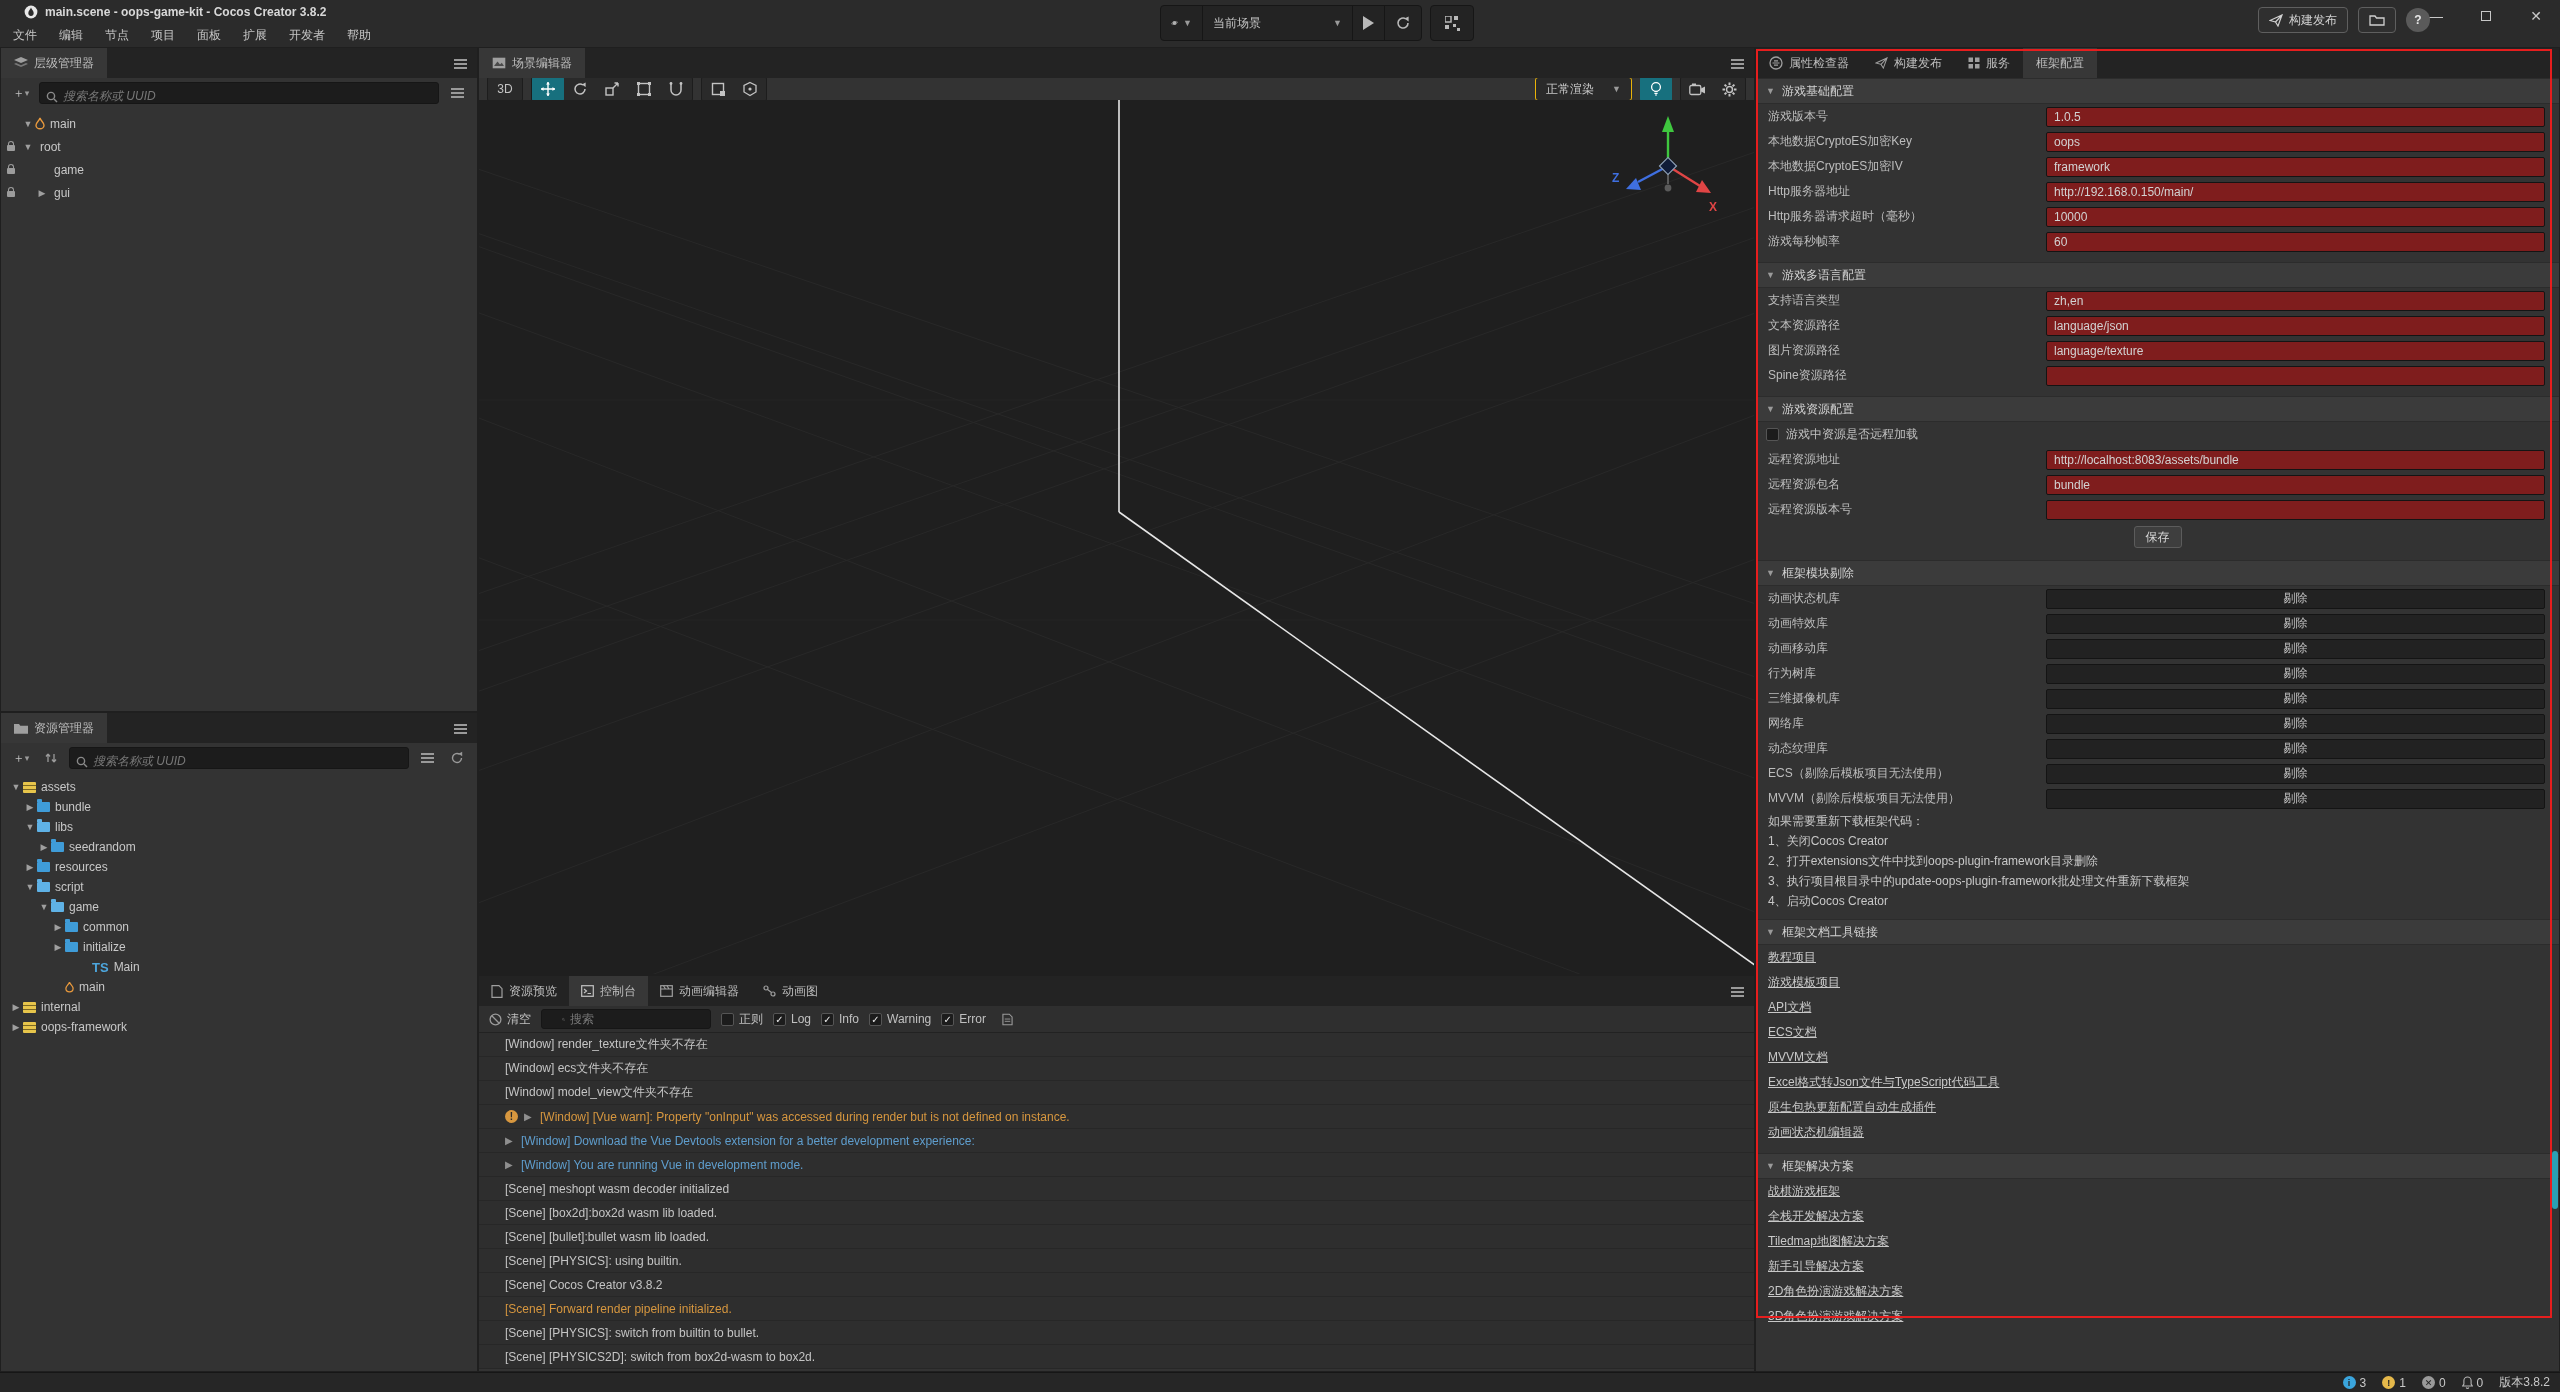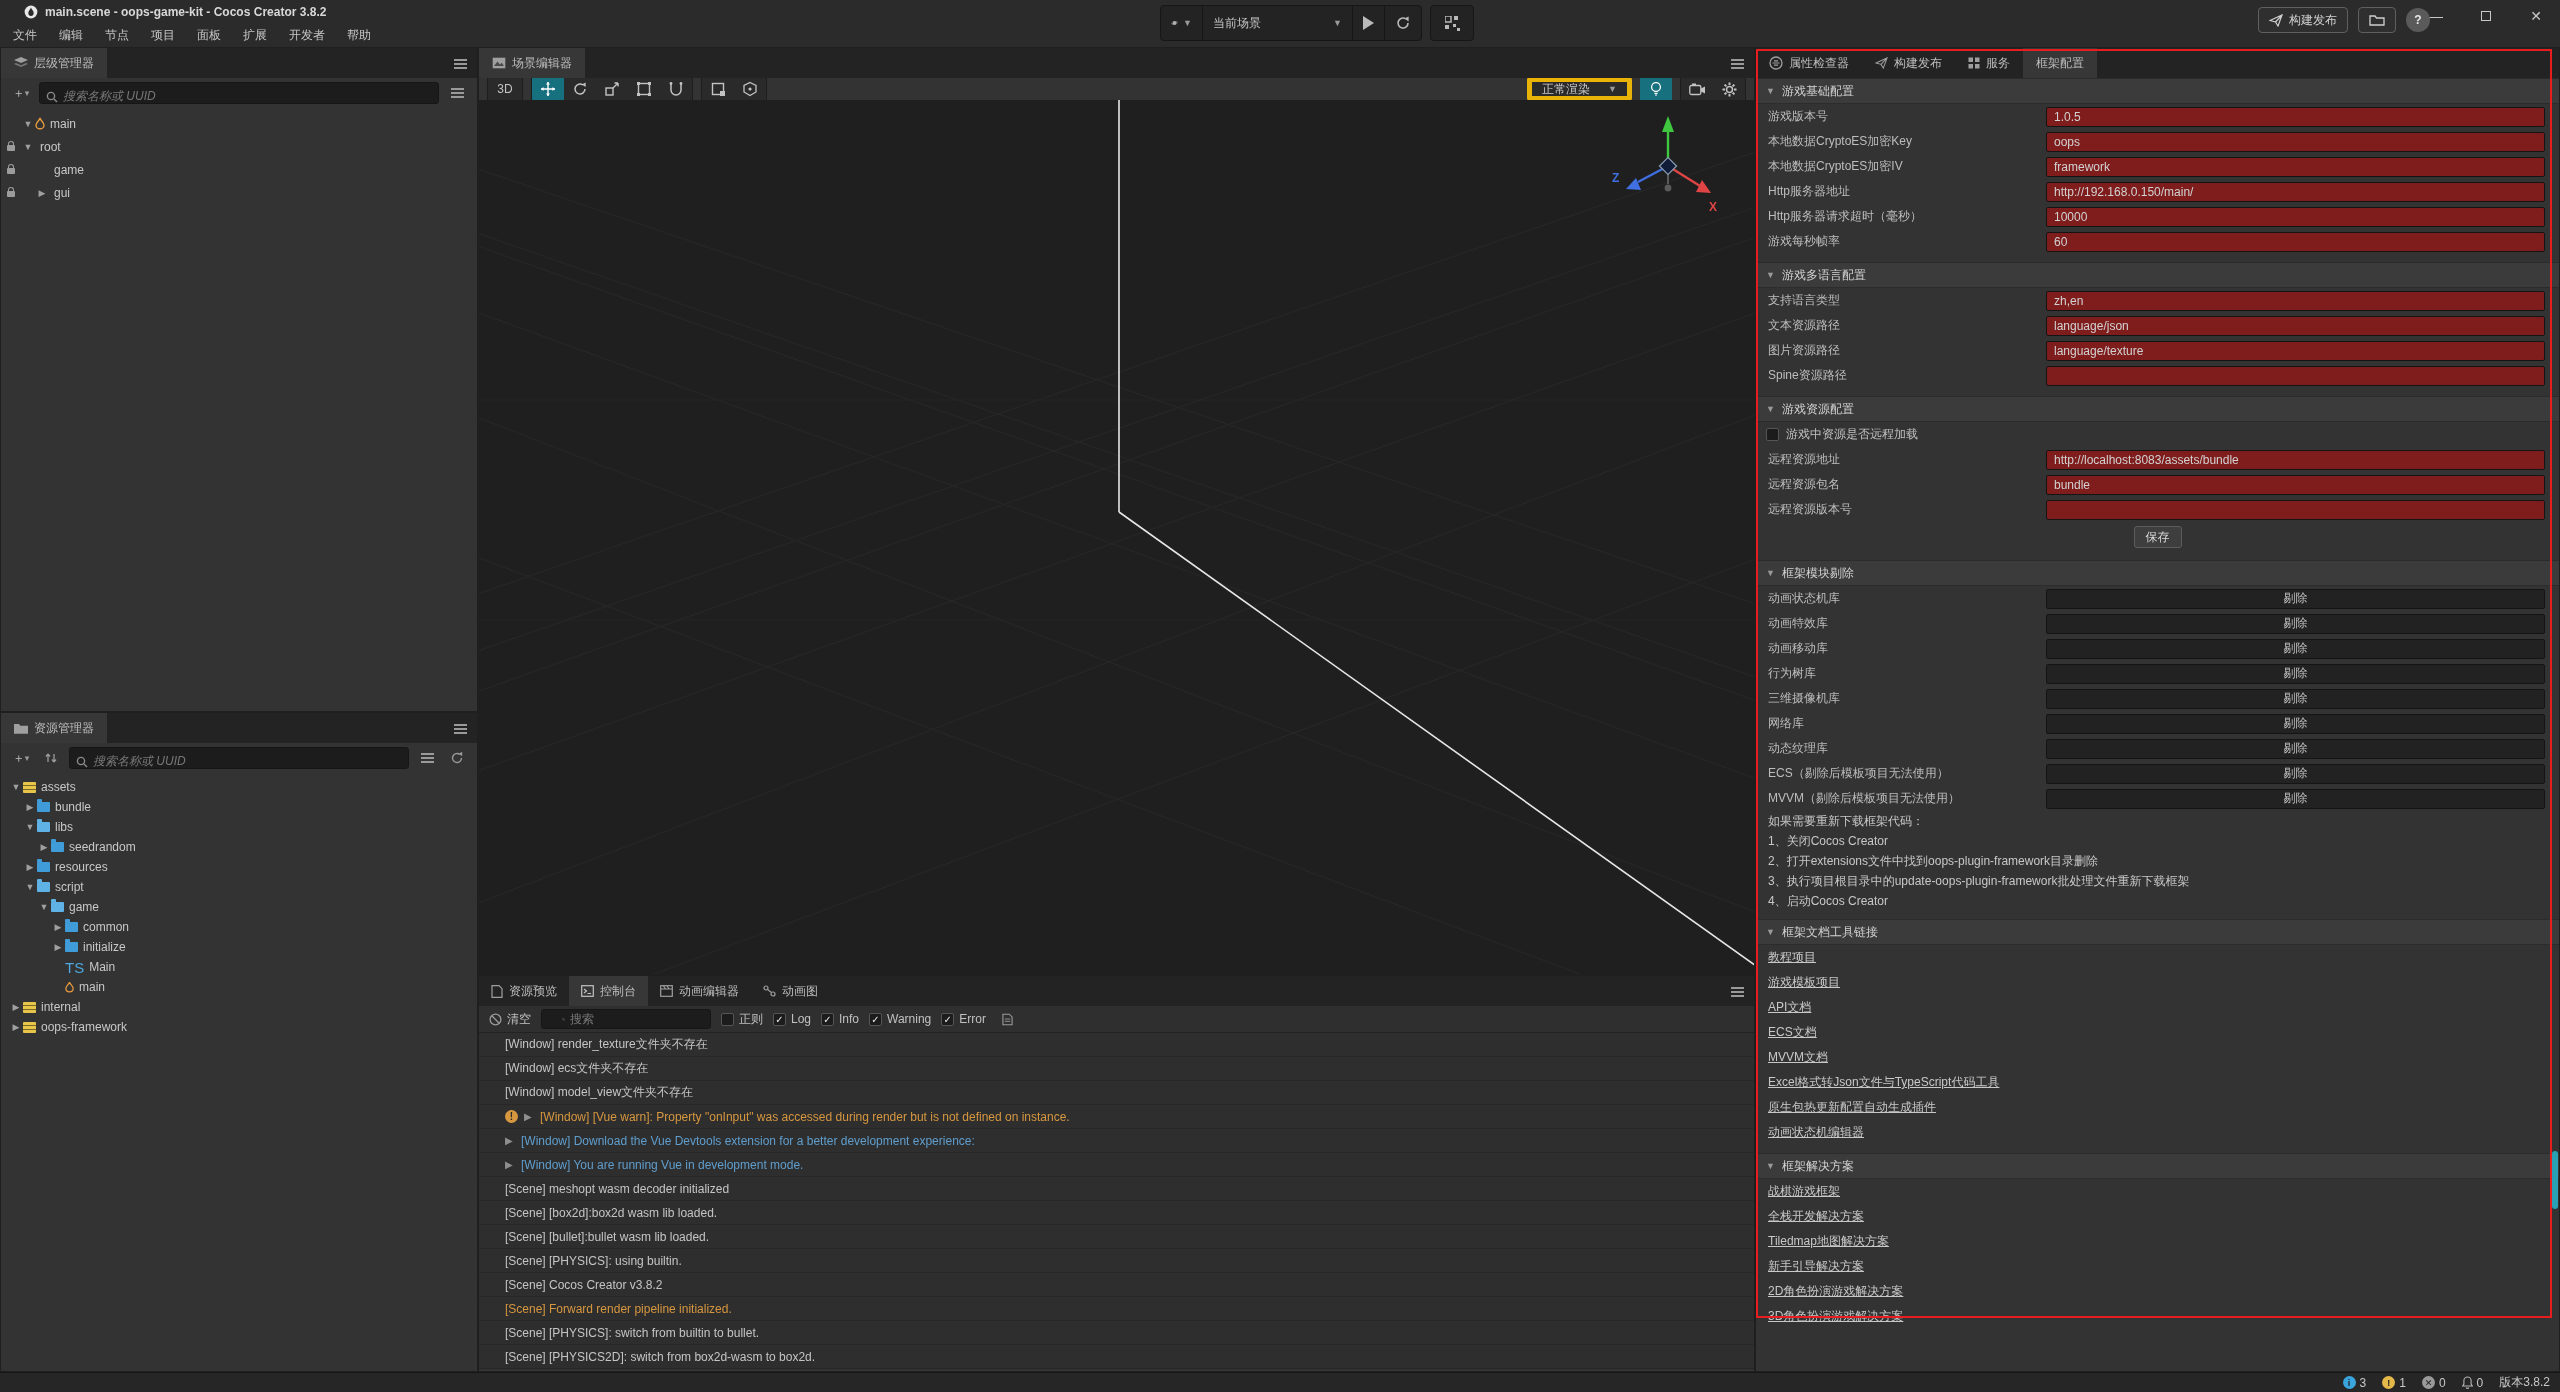--- a/index.html
+++ b/index.html
@@ -53,35 +53,35 @@
   .tlabel { margin-left:5px; color:#c8c8c8; white-space:nowrap; }
   .lock { position:relative; width:8px; height:6px; background:#9c9c9c; border-radius:1px; margin-top:3px; }
   .lock::before { content:''; position:absolute; top:-4px; left:1px; width:4px; height:4px;
     border:1px solid #9c9c9c; border-bottom:none; border-radius:3px 3px 0 0; }
   .fold { width:13px; height:10px; background:#3f9cd8; border-radius:1px; position:relative; flex:0 0 auto; }
   .fold::before { content:''; position:absolute; top:-3px; left:0; width:5px; height:3px; background:#3f9cd8; border-radius:1px 1px 0 0; }
   .fold.open { background:#5fb2e6; }
   .fold.open::before { background:#5fb2e6; }
   .dbic { width:13px; height:11px; border-radius:1px; flex:0 0 auto;
     background:repeating-linear-gradient(#e7c54b 0 3px, #7a6722 3px 4px); }
-  .tsic { color:#4da6dd; font-weight:normal; font-size:15px; }
+  .tsic { color:#4da6dd; font-weight:bold; font-size:13px;margin-left:27px; }
 
   
   #hierarchy { left:0; top:47px; width:478px; height:665px; }
   #assets    { left:0; top:712px; width:478px; height:660px; }
 
   
   #scene { left:478px; top:47px; width:1277px; height:928px; }
   .scene-toolbar { height:22px; background:#333; display:flex; align-items:center; padding:0 8px; gap:8px; flex:0 0 auto; }
   .sbtn { width:32px; height:26px; border-radius:3px; display:flex; align-items:center; justify-content:center; color:#c3c3c3; }
   .sbtn.active { background:#17707e; color:#fff; }
   .sbtn.d3 { width:36px; background:#2a2a2a; border:1px solid #1d1d1d; }
   .sgroup { display:flex; background:#2a2a2a; border:1px solid #1d1d1d; border-radius:4px; }
   .scene-tools-right { margin-left:auto; display:flex; gap:8px; align-items:center; }
-  .rsel { height:24px; background:#2a2a2a; border:5px solid #eab308; border-radius:3px; display:flex; align-items:center; gap:18px; padding:0 10px; color:#c8c8c8; }
+  .rsel { height:24px; background:#2a2a2a; border:1px solid #eab308; border-radius:3px; display:flex; align-items:center; gap:18px; padding:0 10px; color:#c8c8c8; }
   .canvas { flex:1; position:relative; background:#1f1f1f; overflow:hidden; }
   .gizmo { position:absolute; right:28px; top:8px; }
 
   
   #console { left:478px; top:975px; width:1277px; height:397px; }
   .ctab { display:flex; align-items:center; gap:6px; padding:0 12px; color:#bdbdbd; }
   .ctab.active { background:#373737; }
   .con-toolbar { height:27px; background:#2f2f2f; border-bottom:1px solid #222; display:flex; align-items:center; gap:10px; padding:0 10px; flex:0 0 auto; }
   .con-search { width:170px; height:20px; background:#1c1c1c; border:1px solid #161616; border-radius:3px; display:flex; align-items:center; gap:5px; padding:0 20px; }
   .con-search input { width:120px; background:transparent; border:none; outline:none; color:#cfcfcf; font:inherit; }

